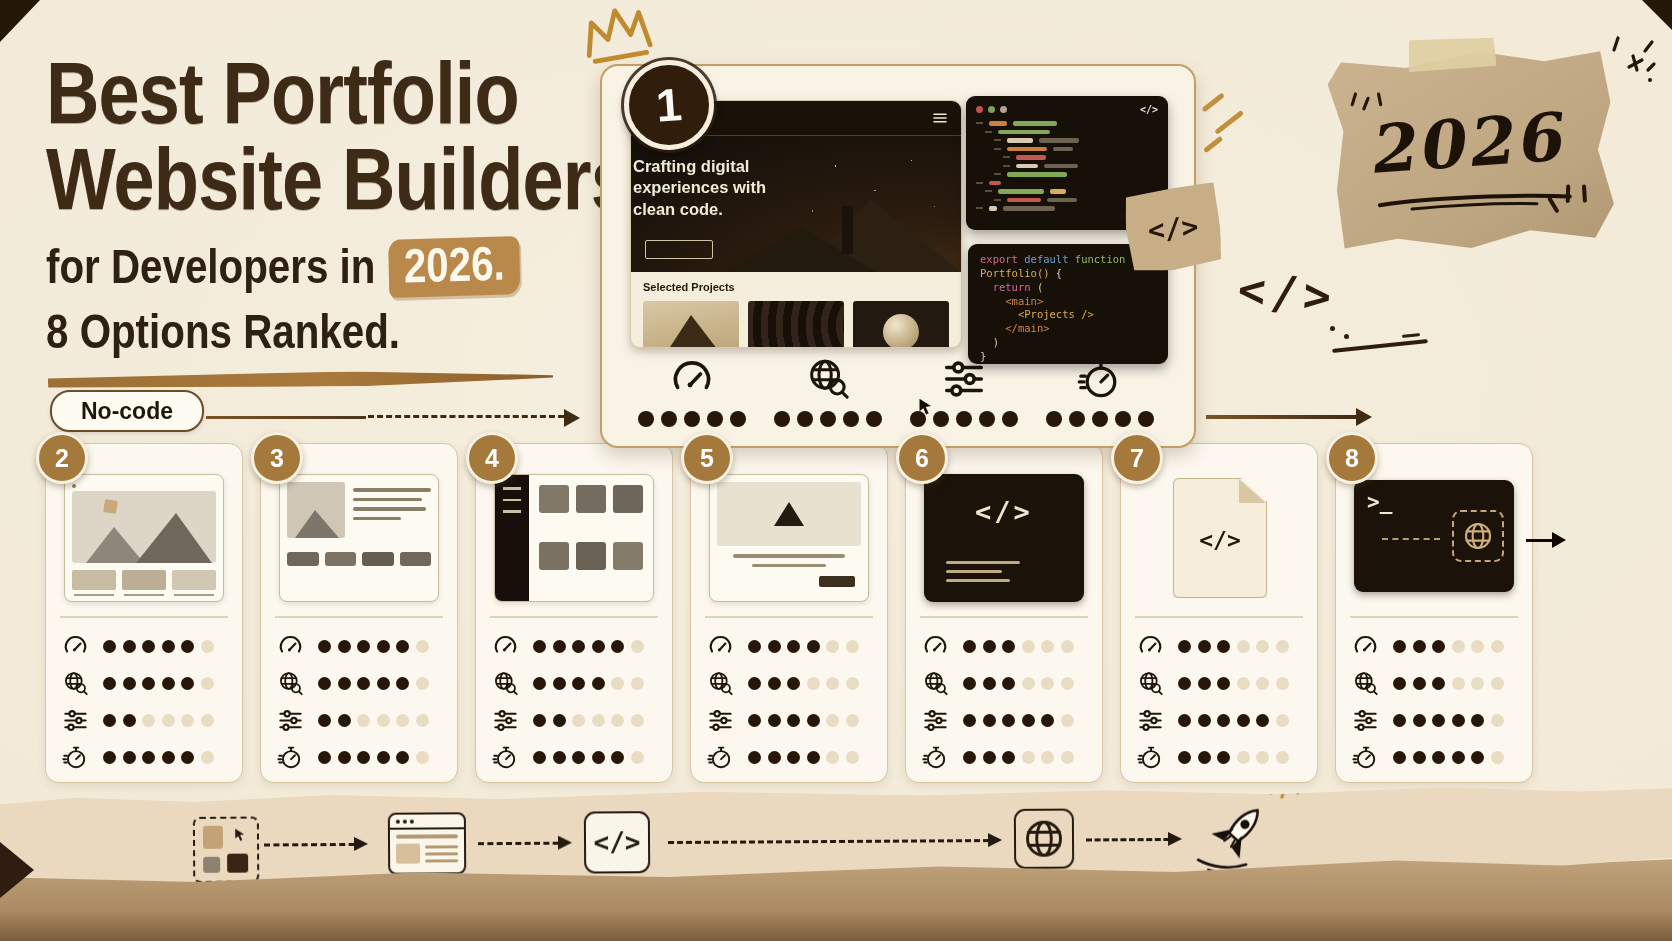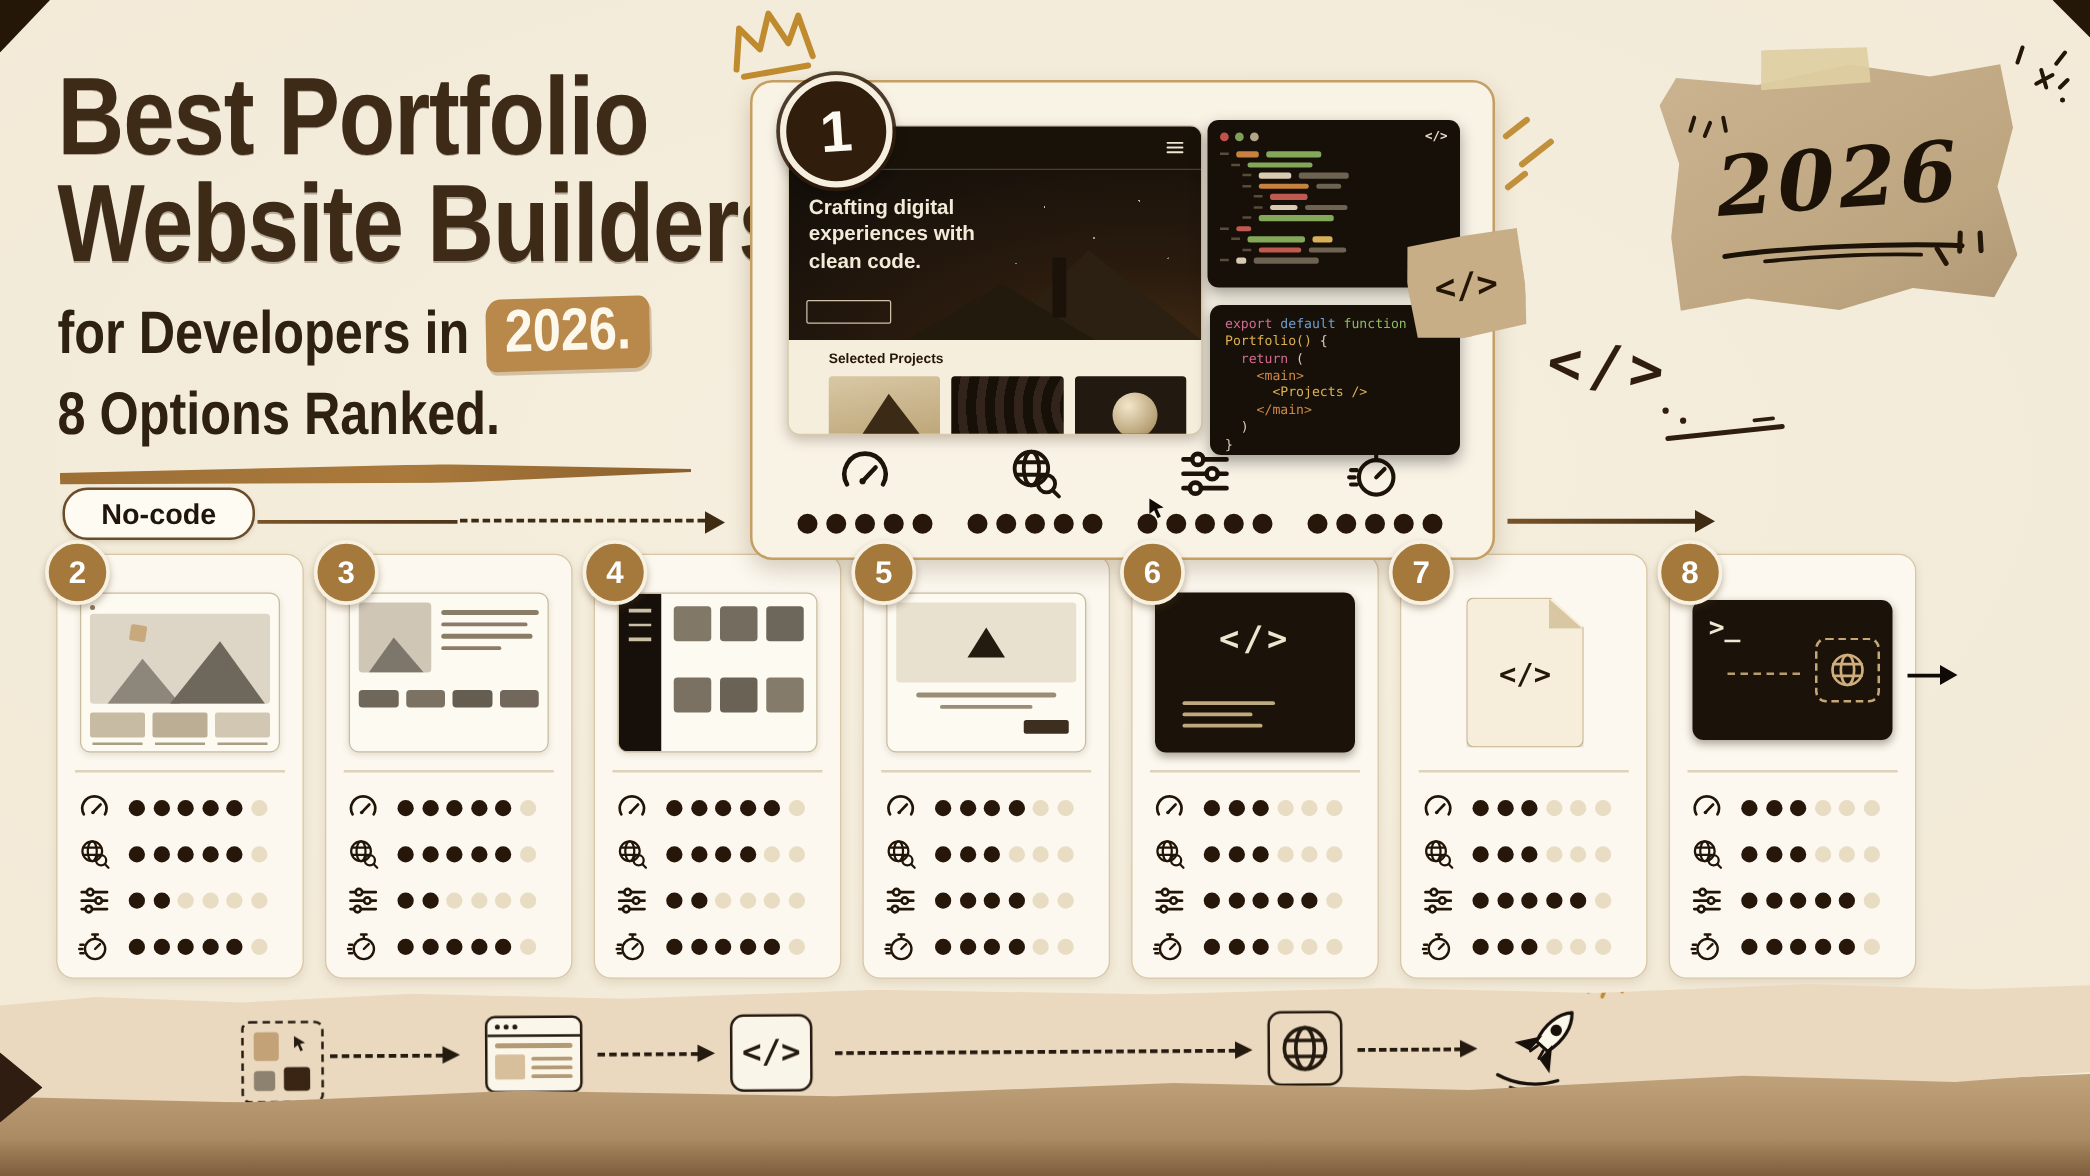--- a/index.html
+++ b/index.html
@@ -46,23 +46,23 @@
   .fb-menu{width:18px;height:18px;color:#efe6d4;}
   .fb-hero{position:relative;height:136px;background:radial-gradient(120% 150% at 85% 125%, #4a3015 0%, #2a1b0e 45%, #15100a 100%);}
   .fb-hero::before{content:"";position:absolute;inset:0;background:
      radial-gradient(1.5px 1.5px at 62% 22%,rgba(250,240,215,.8) 49%,transparent 51%),
      radial-gradient(1.5px 1.5px at 74% 40%,rgba(250,240,215,.6) 49%,transparent 51%),
      radial-gradient(1.5px 1.5px at 55% 55%,rgba(250,240,215,.5) 49%,transparent 51%),
      radial-gradient(1.5px 1.5px at 85% 18%,rgba(250,240,215,.7) 49%,transparent 51%),
      radial-gradient(1.5px 1.5px at 92% 52%,rgba(250,240,215,.5) 49%,transparent 51%),
      radial-gradient(1.5px 1.5px at 68% 68%,rgba(250,240,215,.4) 49%,transparent 51%);}
   .fb-mtn{position:absolute;right:0;bottom:0;width:235px;height:100px;}
-  .fb-head{position:absolute;left:16px;top:20px;width:160px;font-size:16.5px;font-weight:600;line-height:1.3;color:#f3ead8;}
+  .fb-head{position:absolute;left:2px;top:20px;width:160px;font-size:16.5px;font-weight:600;line-height:1.3;color:#f3ead8;}
   .fb-btn{position:absolute;left:14px;bottom:13px;width:66px;height:17px;border:1.2px solid #cfc2a8;border-radius:2px;}
-  .fb-projects{padding:9px 12px 0;margin-left:20px;}
+  .fb-projects{padding:9px 12px 0;}
   .fb-plabel{font-size:11px;font-weight:700;color:#241708;margin-bottom:8px;}
   .fb-thumbs{display:flex;gap:9px;}
   .fb-thumbs i{width:96px;height:62px;border-radius:3px;position:relative;overflow:hidden;display:block;}
   .ft1{background:linear-gradient(170deg,#d8c8a4,#b89e70);}
   .ft1::after{content:"";position:absolute;left:14px;bottom:-4px;border-left:34px solid transparent;border-right:40px solid transparent;border-bottom:52px solid #3a2a16;}
   .ft2{background:repeating-radial-gradient(circle at 130% 40%, #32241a 0 7px, #171008 7px 15px);}
   .ft3{background:#221910;}
   .ft3::after{content:"";position:absolute;left:30px;top:13px;width:36px;height:36px;border-radius:50%;background:radial-gradient(circle at 35% 30%,#f2e6ca,#b7a076 70%,#8c7651);}
 
   

